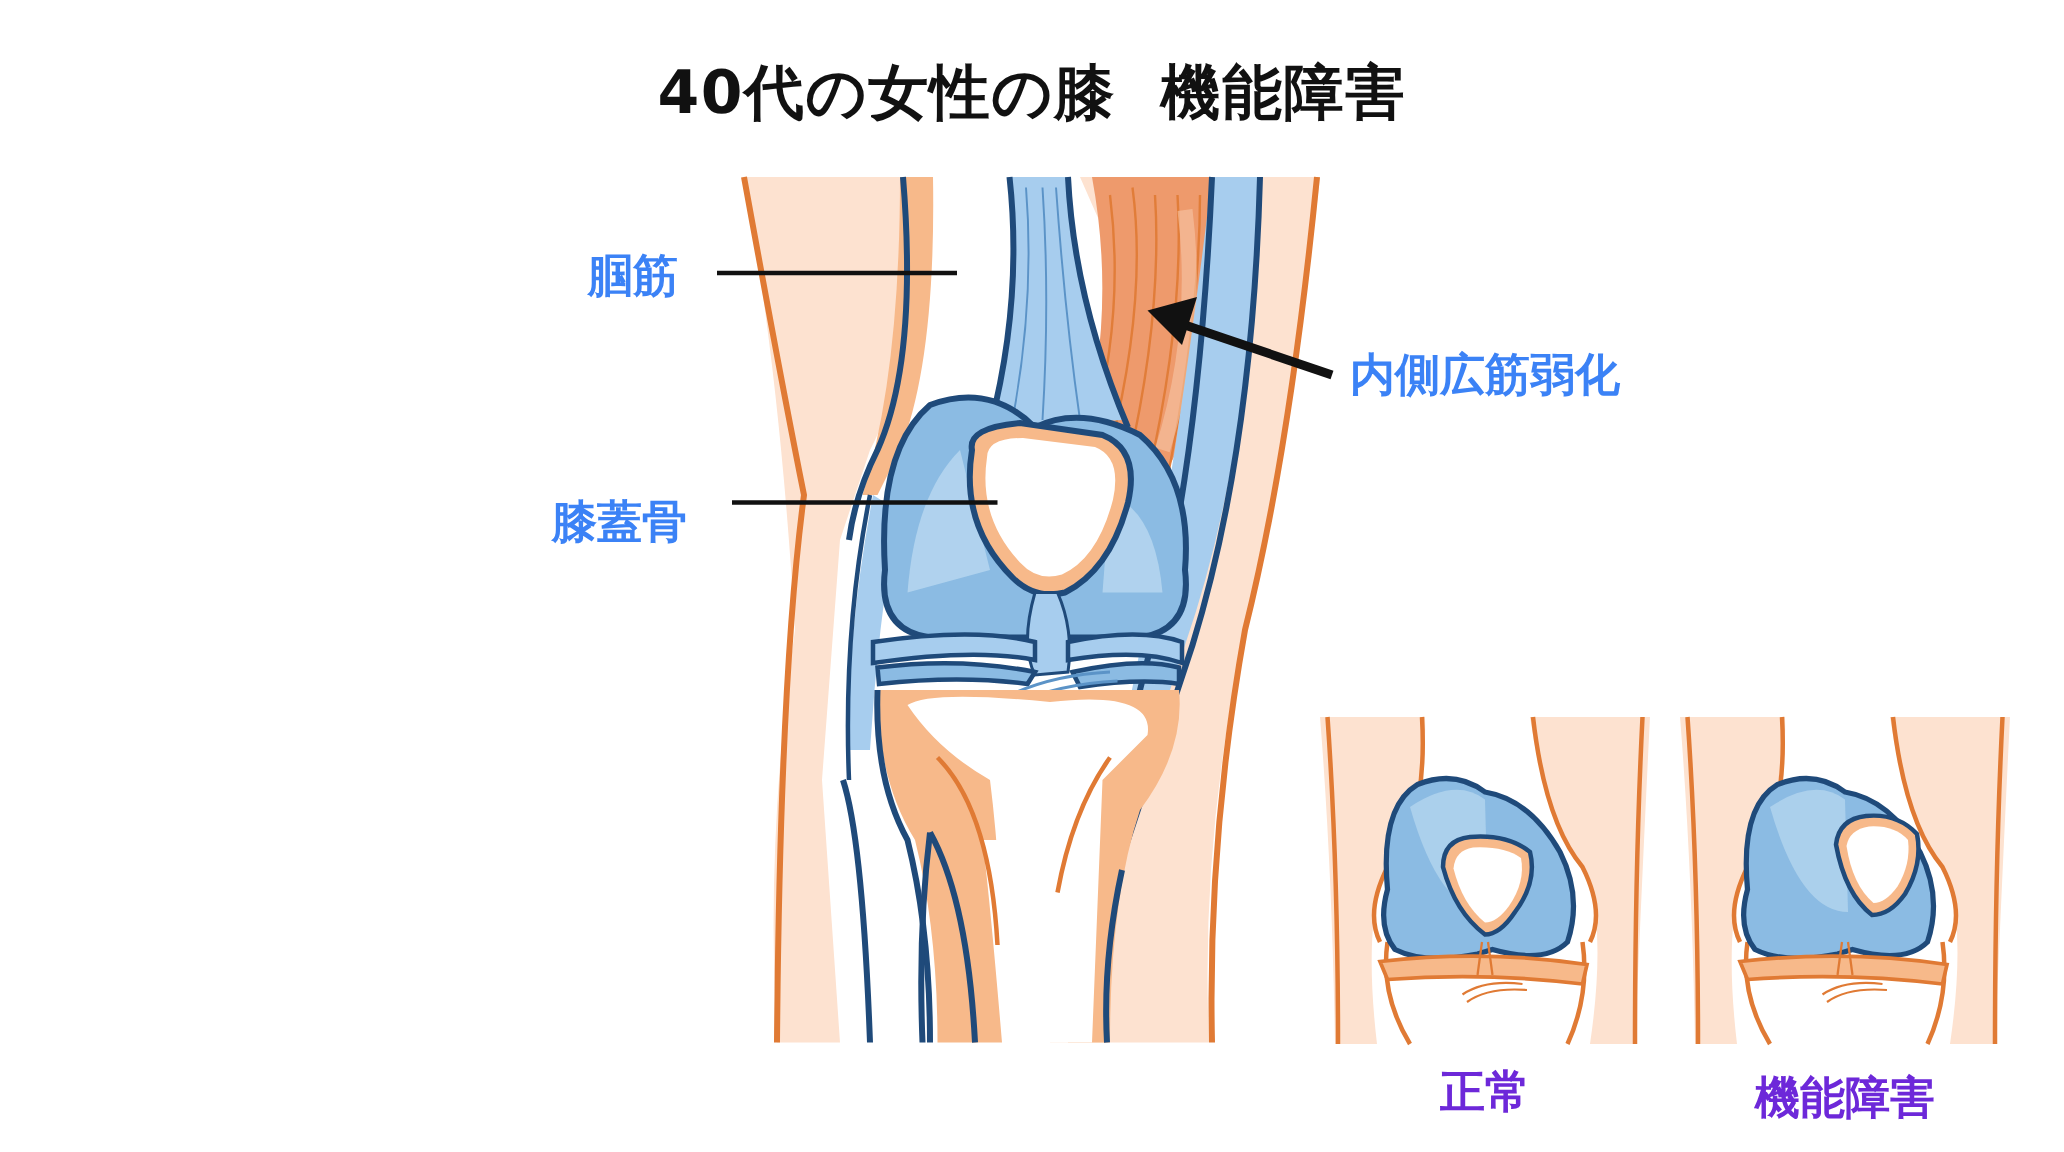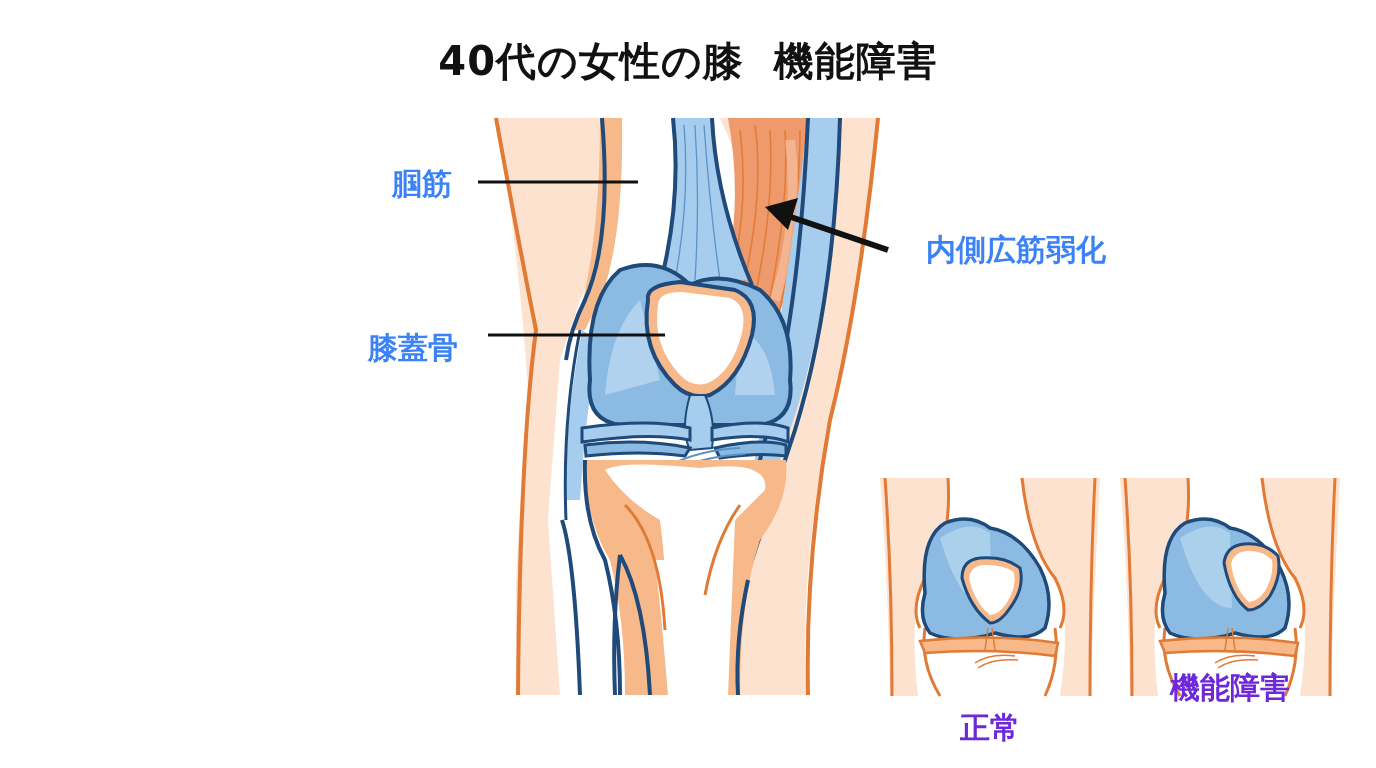--- a/index.html
+++ b/index.html
@@ -139,16 +139,16 @@
       <path d="M108 150 L105 172"></path>
         <path d="M112 150 L115 172"></path>
       <path d="M95 185 Q110 175 135 178"></path>
         <path d="M98 190 Q112 180 138 182"></path>
     </g>
   </g>
 </svg>
 
 <div class="label" style="left:392px; top:164px;">腘筋</div>
 <div class="label" style="left:368px; top:328px;">膝蓋骨</div>
-<div class="label" style="left:926px; top:230px;">内側広筋弱化</div>
+<div class="label" style="left:900px; top:230px;">内側広筋弱化</div>
 
 <div class="caption" style="left:930px; width:120px; top:708px;">正常</div>
-<div class="caption" style="left:1150px; width:160px; top:668px;">機能障害</div>
+<div class="caption" style="left:1150px; width:160px; top:712px;">機能障害</div>
 
 </body></html>

